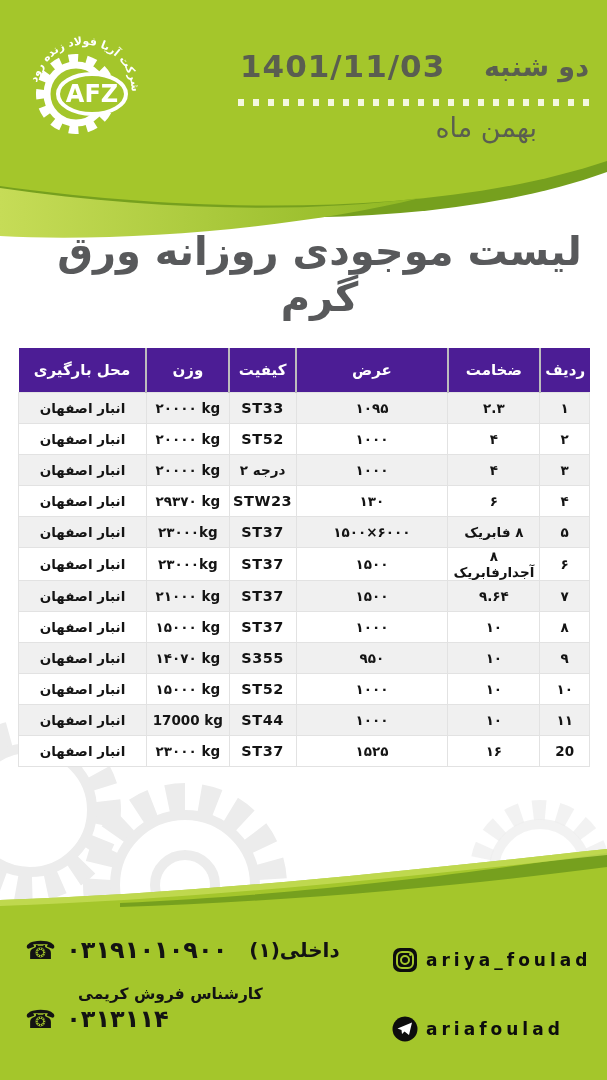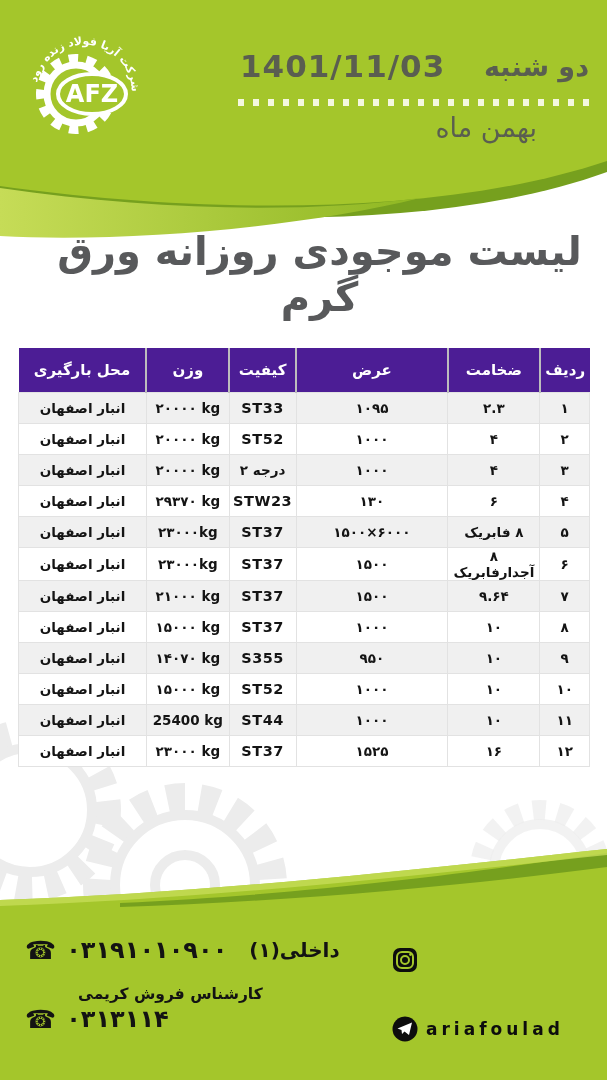--- a/index.html
+++ b/index.html
@@ -206,25 +206,25 @@
           <td dir="auto">۱۰۰۰</td>
           <td dir="auto" class="lat">ST52</td>
           <td dir="auto">۱۵۰۰۰ kg</td>
           <td dir="auto">انبار اصفهان</td>
         </tr>
         <tr>
           <td dir="auto">۱۱</td>
           <td dir="auto">۱۰</td>
           <td dir="auto">۱۰۰۰</td>
           <td dir="auto" class="lat">ST44</td>
-          <td dir="auto">25400 kg</td>
-          <td dir="auto">انبار اصفهان</td>
-        </tr>
-        <tr>
-          <td dir="auto">۱۲</td>
+          <td dir="auto">17000 kg</td>
+          <td dir="auto">انبار اصفهان</td>
+        </tr>
+        <tr>
+          <td dir="auto">20</td>
           <td dir="auto">۱۶</td>
           <td dir="auto">۱۵۲۵</td>
           <td dir="auto" class="lat">ST37</td>
           <td dir="auto">۲۳۰۰۰ kg</td>
           <td dir="auto">انبار اصفهان</td>
         </tr>
       </tbody>
   </table>
 
   <svg class="ftr-curve" viewBox="0 0 607 70" preserveAspectRatio="none">
@@ -247,20 +247,21 @@
     <span class="phone-num">۰۳۱۳۱۱۴</span>
   </div>
 
   <div class="soc-row" style="top:947px;">
     <svg width="26" height="26" viewBox="0 0 26 26">
       <rect x="1" y="1" width="24" height="24" rx="7" fill="#0d0d0d"></rect>
       <rect x="5" y="5" width="16" height="16" rx="5" fill="none" stroke="#a4c62b" stroke-width="2"></rect>
       <circle cx="13" cy="13" r="4" fill="none" stroke="#a4c62b" stroke-width="2"></circle>
       <circle cx="18.5" cy="7.5" r="1.4" fill="#a4c62b"></circle>
     </svg>
+    <span class="soc-txt">ariya_foulad</span>
   </div>
 
   <div class="soc-row" style="top:1016px;">
     <svg width="26" height="26" viewBox="0 0 26 26">
       <circle cx="13" cy="13" r="12.5" fill="#0d0d0d"></circle>
       <path d="M5.5,12.5 L20,6.5 L17,19 L12.5,15.5 L10,18 L9.5,14 Z" fill="#ffffff"></path>
     </svg>
     <span class="soc-txt">ariafoulad</span>
   </div>
 

